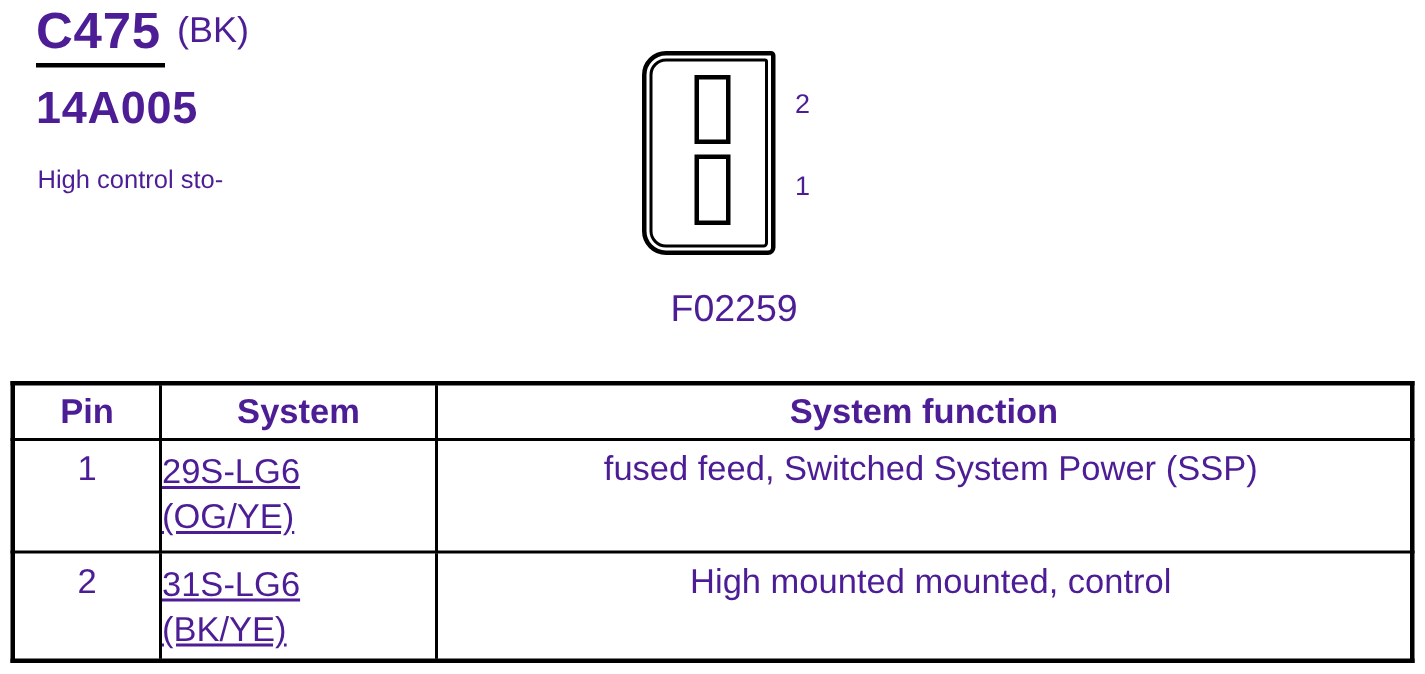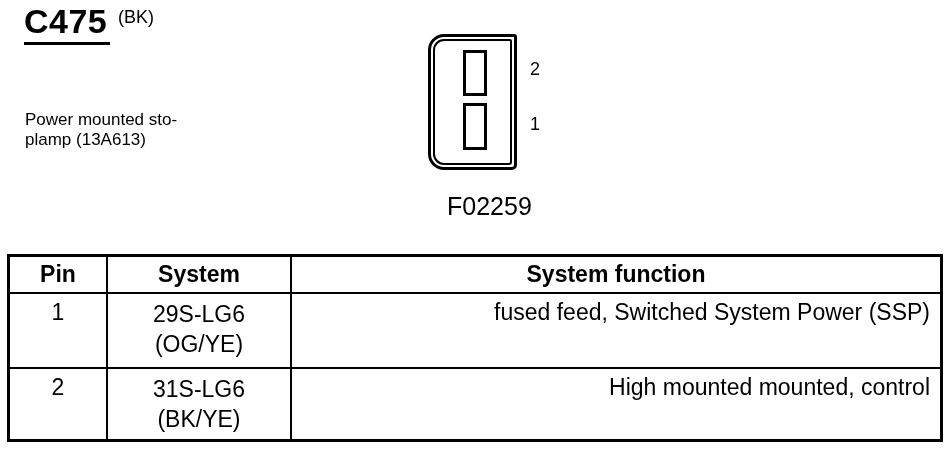--- a/index.html
+++ b/index.html
@@ -5,39 +5,39 @@
   html, body {
     margin: 0;
     padding: 0;
     background: #ffffff;
   }
   .page {
     position: relative;
     width: 950px;
     height: 449px;
     background: #ffffff;
-    color: #000000;
+    color: #4c1d95;
     font-family: "Liberation Sans", sans-serif;
     overflow: hidden;
   }
 
   
   .connector-id {
     position: absolute;
     left: 24px;
     top: 2px;
     font-size: 34px;
     font-weight: bold;
     letter-spacing: 0.5px;
   }
   .connector-color {
     position: absolute;
     left: 118px;
     top: 7px;
-    font-size: 18px;
+    font-size: 24px;
     font-weight: normal;
   }
   .id-underline {
     position: absolute;
     left: 24px;
     top: 42px;
     width: 86px;
     height: 3px;
     background: #000000;
   }
@@ -132,42 +132,43 @@
   .col-circuit { width: 182px; }
 
   .pinout-table td {
     vertical-align: top;
   }
   td.pin-cell {
     text-align: center;
     padding-top: 5px;
   }
   td.circuit-cell {
-    text-align: center;
+    text-align: left;
     padding-top: 5px;
     line-height: 30px;
+    text-decoration: underline;
   }
   td.function-cell {
-    text-align: right;
+    text-align: center;
     padding: 5px 10px 0 19px;
   }
   tr.row-1 td { height: 68px; }
   tr.row-2 td { height: 65px; }
 </style>
 </head>
 <body>
 
 <div class="page">
 
   <div class="connector-id">C475</div>
   <div class="connector-color">(BK)</div>
   <div class="id-underline"></div>
+  <div class="part-number">14A005</div>
   <div class="description">
-    <span>Power mounted sto-</span><br>
-    <span>plamp (13A613)</span>
+    <span>High control sto-</span><br>
   </div>
 
   <div class="connector-figure">
     <div class="connector-outer"></div>
     <div class="connector-inner"></div>
     <div class="slot slot-top"></div>
     <div class="slot slot-bottom"></div>
   </div>
   <div class="pin-label pin-label-top">2</div>
   <div class="pin-label pin-label-bottom">1</div>

